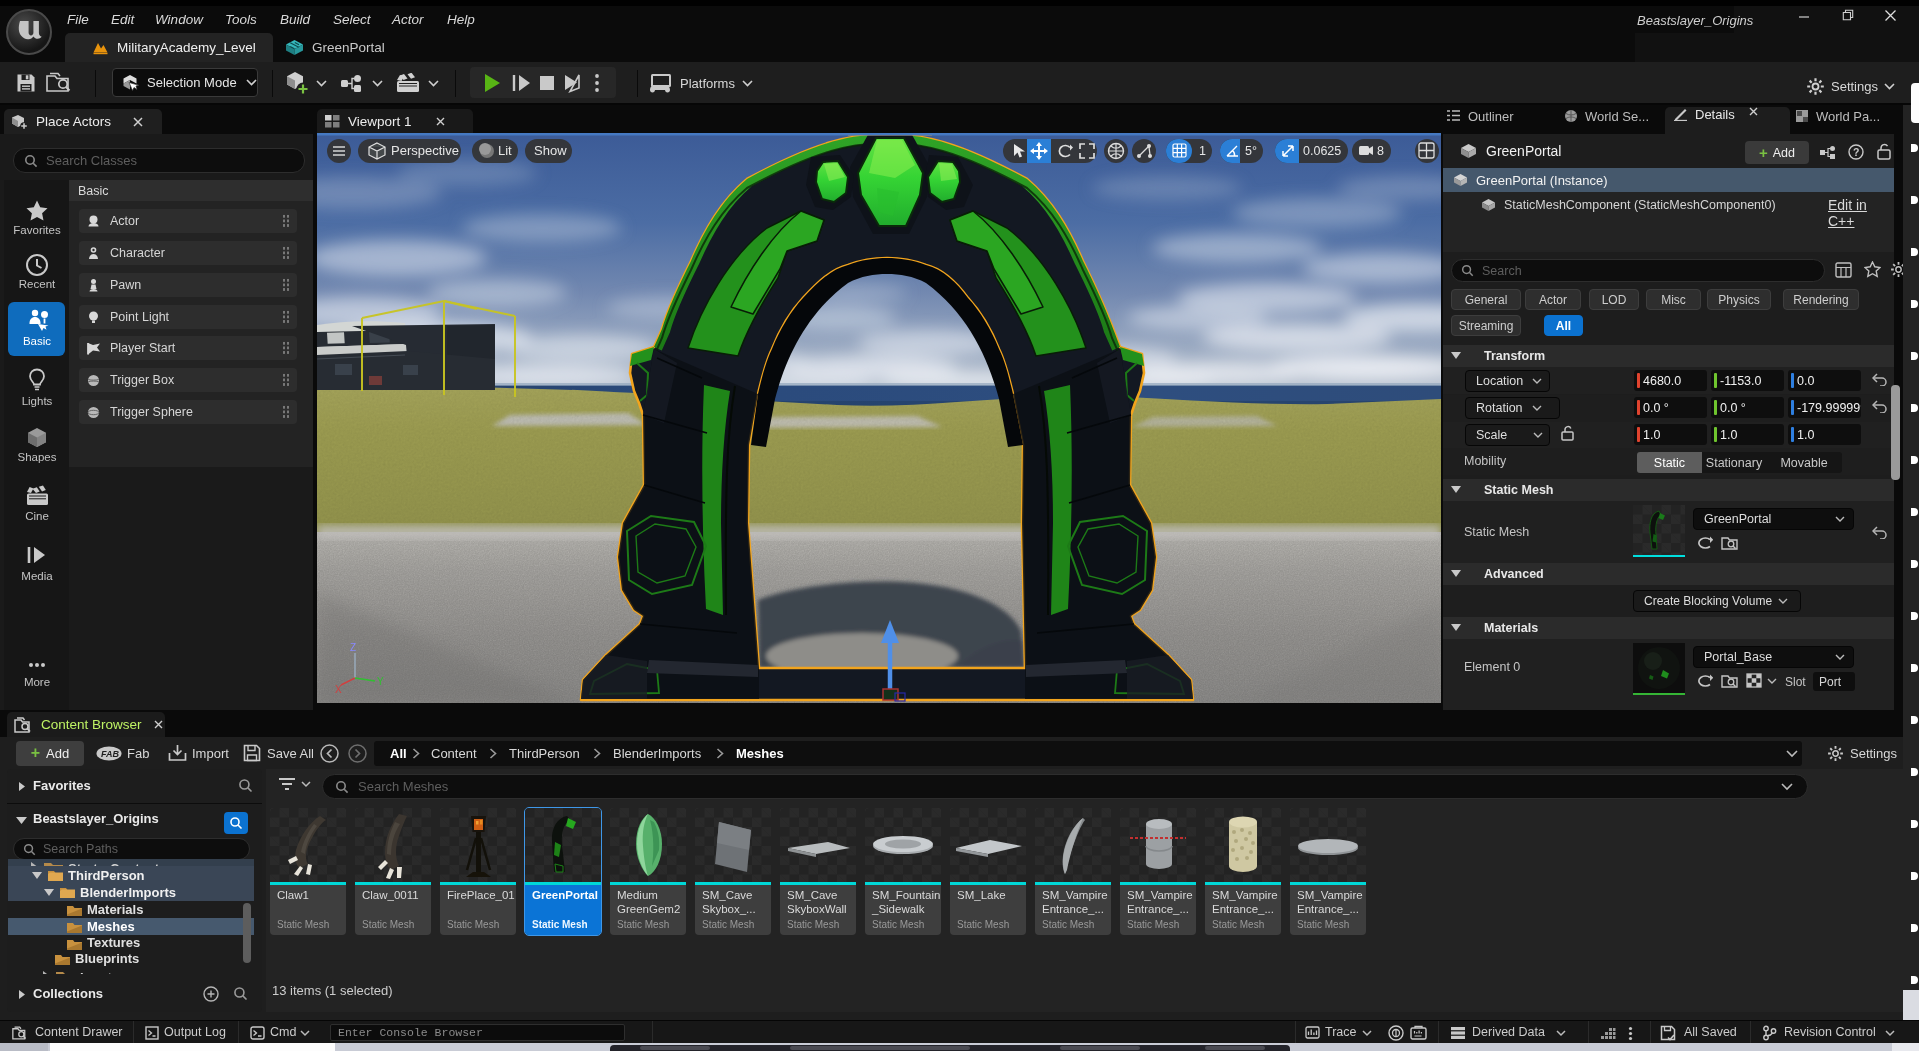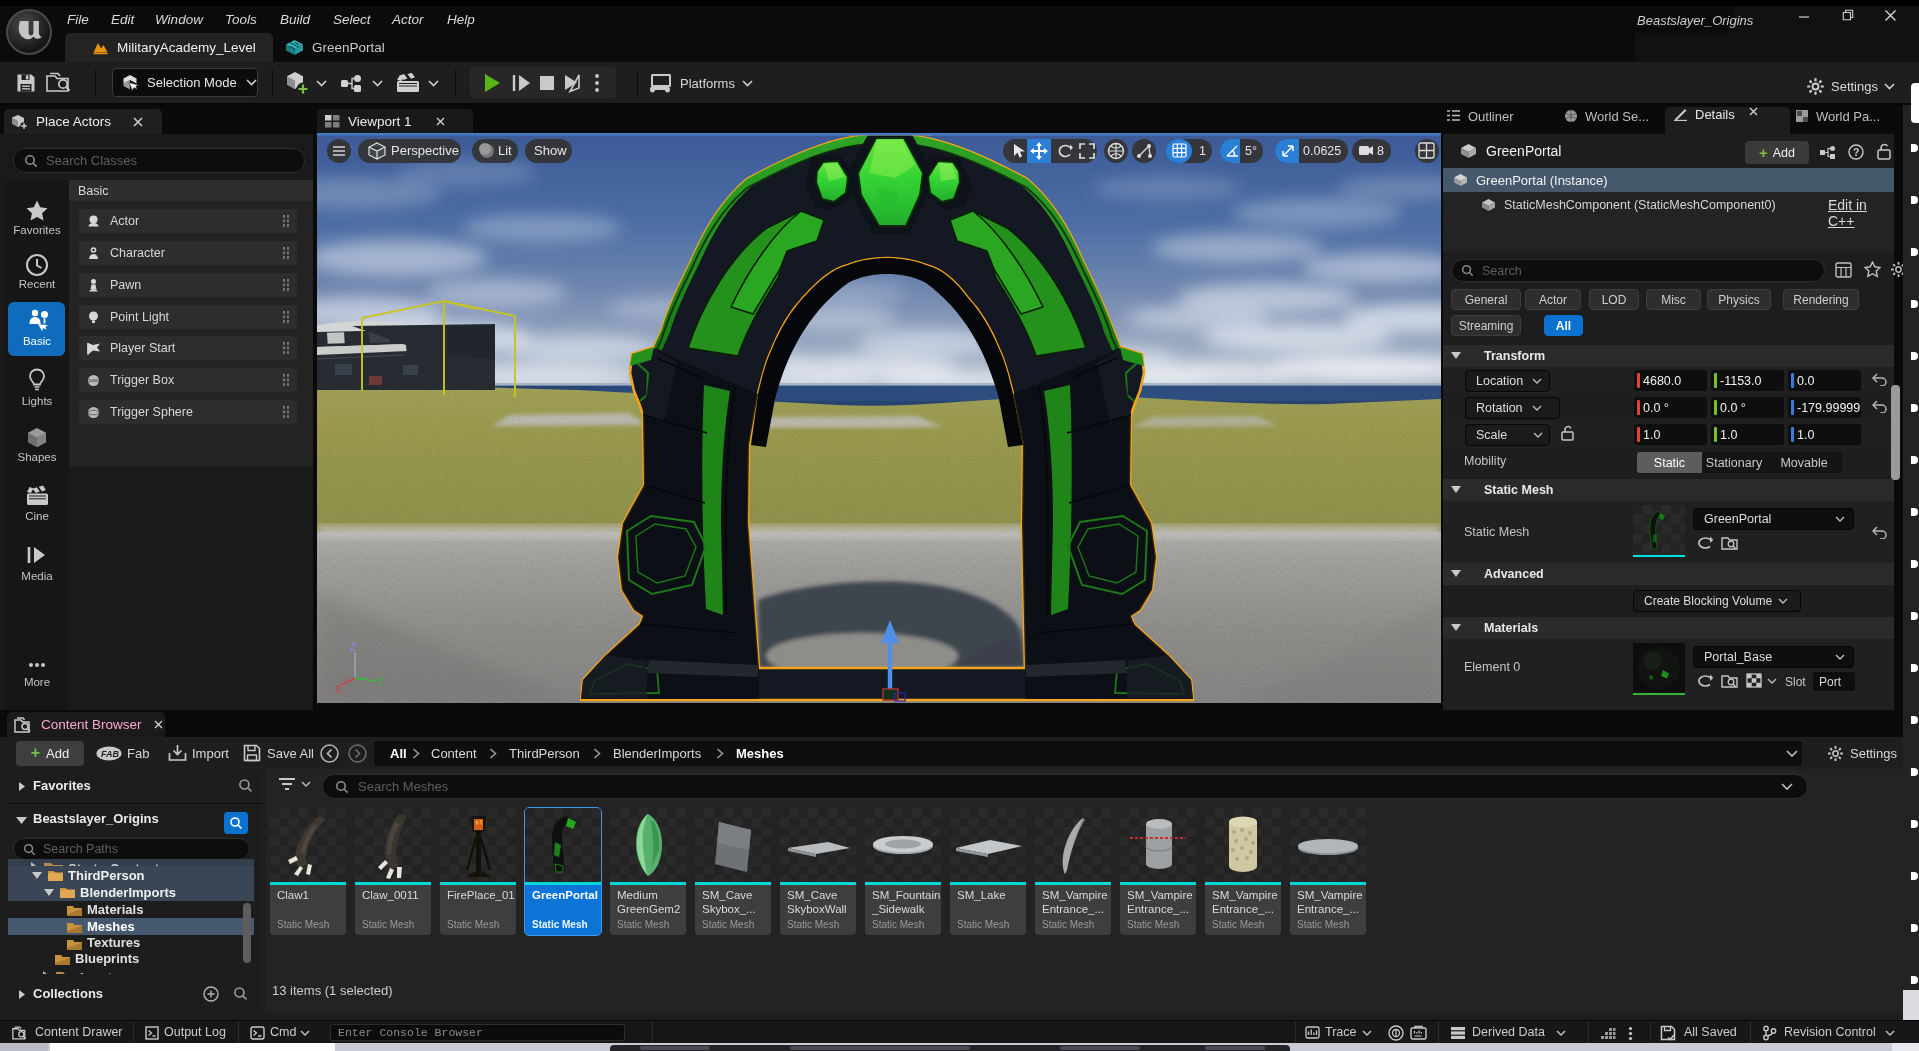--- a/index.html
+++ b/index.html
@@ -942,21 +942,21 @@
     <div class="abs" style="left:0;top:885px;width:16px;height:30px;background:#dadce2"></div>
   </div>
   <div class="abs" id="cbdock">
     <div class="paneltab" id="cbtab">
       <svg style="margin-left:7px" width="20" height="16" viewBox="0 0 20 16">
           <path d="M1 3h6l1.5 2H15v10H1z" fill="none" stroke="#c9c9c9" stroke-width="1.5"></path>
           <path d="M3 1h6l1.5 2" fill="none" stroke="#c9c9c9" stroke-width="1.5"></path>
           <circle cx="11" cy="9.5" r="3" fill="none" stroke="#c9c9c9" stroke-width="1.5"></circle>
           <path d="M13.2 11.7l2.8 2.8" stroke="#c9c9c9" stroke-width="1.7"></path>
         </svg>
-      <span style="margin-left:7px;color:#f9a8d4;font-size:13.5px">Content Browser</span>
+      <span style="margin-left:7px;color:#bef264;font-size:13.5px">Content Browser</span>
       <svg style="margin-left:12px" width="9" height="9" viewBox="0 0 9 9">
           <path d="M1 1l7 7M8 1l-7 7" stroke="#cfcfcf" stroke-width="1.4"></path>
         </svg>
     </div>
     <div id="cbbody">
 
       <div class="abs" style="left:16px;top:4px;width:68px;height:25px;background:#3e3e3e;border-radius:4px;display:flex;align-items:center;justify-content:center">
         <span style="color:#7ac142;font-size:16px;font-weight:bold;margin-top:-2px">+</span>
           <span style="margin-left:6px;color:#f0f0f0;font-size:13px">Add</span>
       </div>

